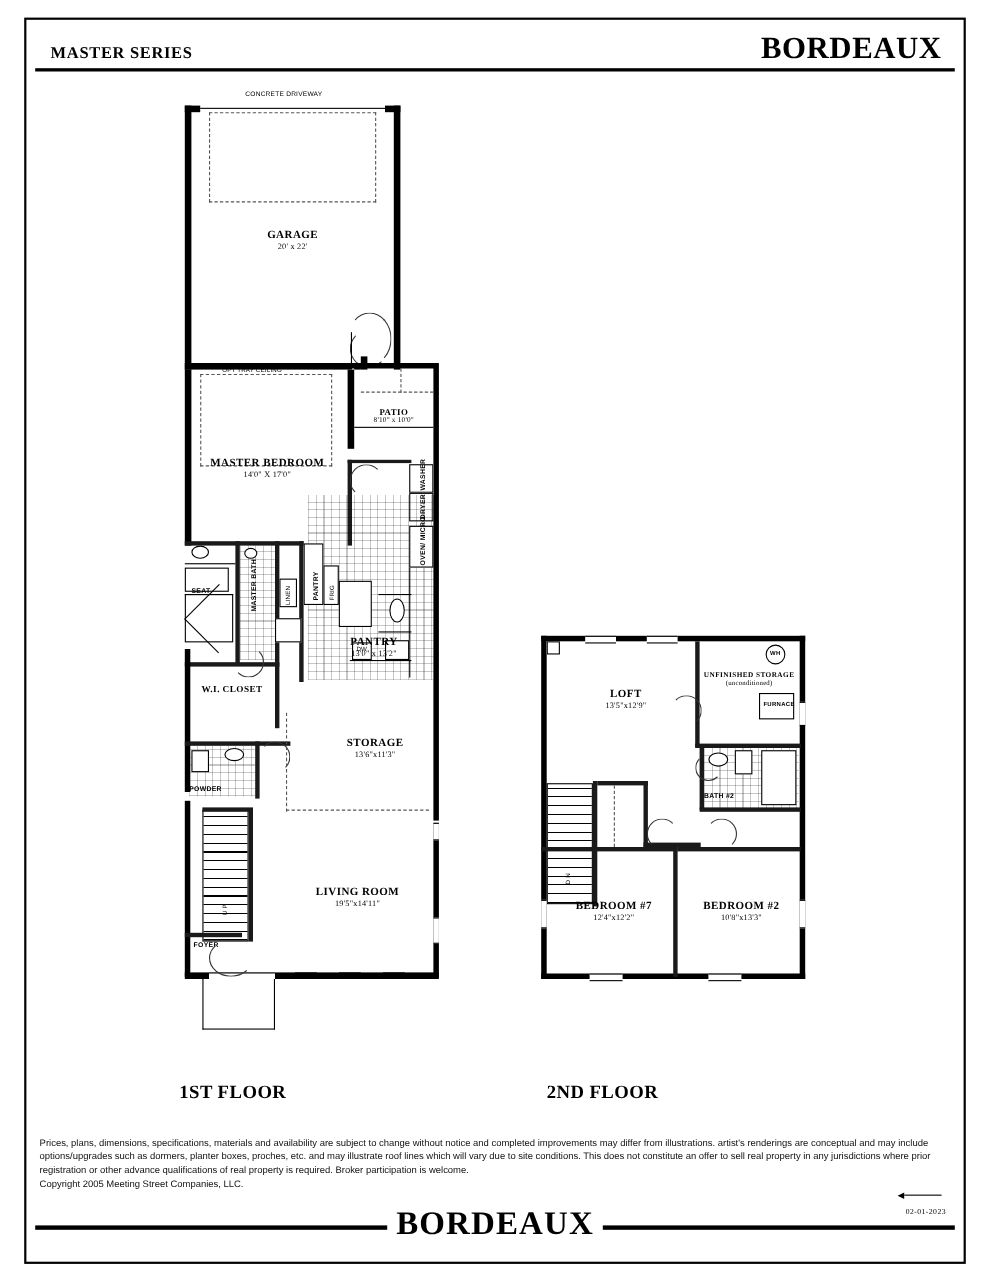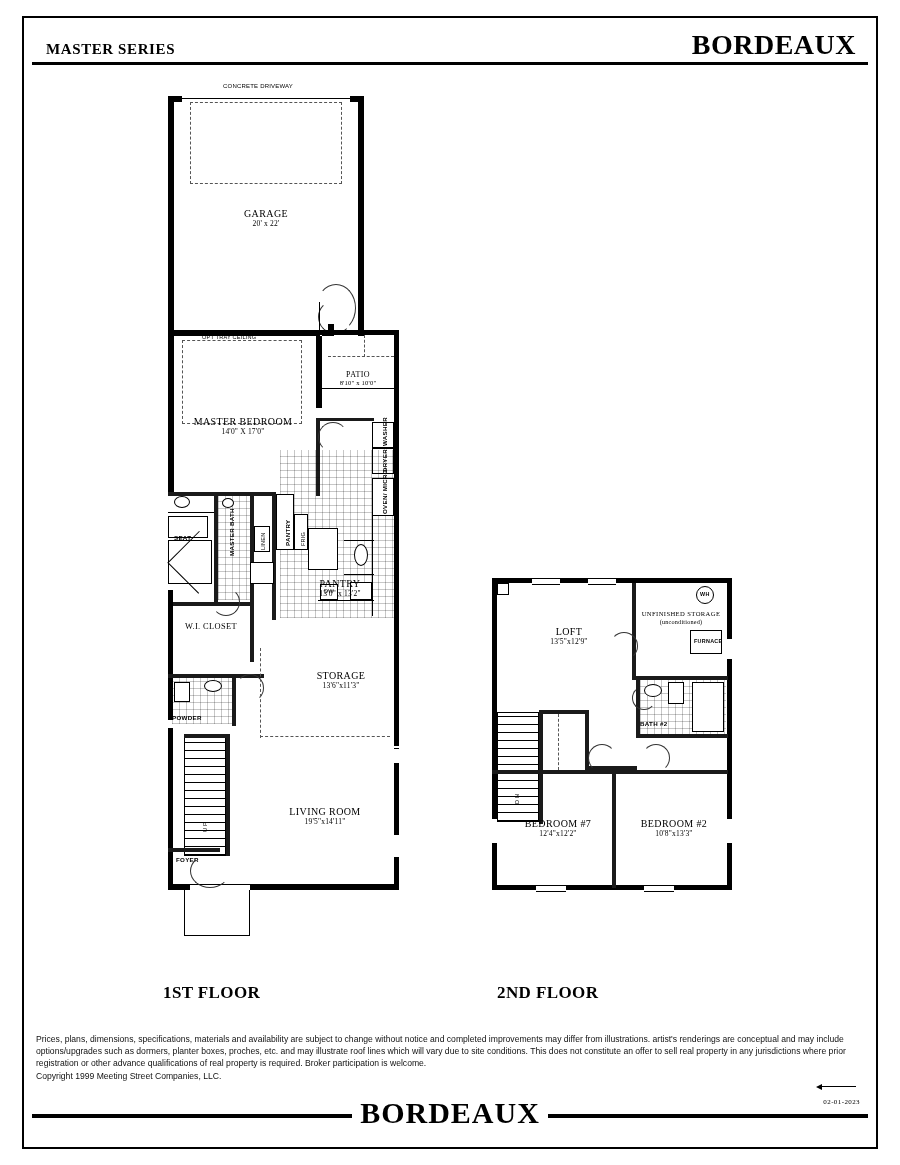--- a/index.html
+++ b/index.html
@@ -162,21 +162,21 @@
   }
   .room-label {
     position: absolute;
     text-align: center;
     font-family: "Liberation Serif", serif;
     line-height: 1.15;
   }
   .room-name {
     display: block;
     font-size: 10px;
-    font-weight: normal;
+    font-weight: bold;
     letter-spacing: 0.4px;
     white-space: nowrap;
   }
   .room-dims {
     display: block;
     font-size: 7.5px;
     letter-spacing: 0.2px;
     white-space: nowrap;
   }
   .tiny {
@@ -454,21 +454,21 @@
     <div class="wall" style="left:235px; top:60px; width:5px; height:20px; background:#fff; border-top:1px solid #000; border-bottom:1px solid #000;"></div>
     <div class="wall" style="left:235px; top:240px; width:5px; height:24px; background:#fff; border-top:1px solid #000; border-bottom:1px solid #000;"></div>
     <div class="wall" style="left:0; top:240px; width:5px; height:24px; background:#fff; border-top:1px solid #000; border-bottom:1px solid #000;"></div>
   </div>
 
   <div class="floor-label" id="label-floor1">1ST FLOOR</div>
   <div class="floor-label" id="label-floor2">2ND FLOOR</div>
 
   <div class="disclaimer">
     <div>Prices, plans, dimensions, specifications, materials and availability  are subject to change without notice and completed improvements may differ from illustrations.  artist's renderings are conceptual and may include options/upgrades  such as dormers, planter boxes, proches, etc.  and may illustrate roof lines which will vary due to site conditions.  This does not constitute an offer to sell real property in any jurisdictions where prior registration or other advance qualifications of real property is required.  Broker participation is welcome.</div>
-    <div>Copyright 1999 Meeting Street Companies, LLC.</div>
+    <div>Copyright 2005 Meeting Street Companies, LLC.</div>
   </div>
 
   <div class="revision-arrow"></div>
   <div class="revision-date">02-01-2023</div>
 
   <div class="footer-band">
     <div class="footer-rule-left"></div>
     <div class="footer-rule-right"></div>
     <div class="brand-bottom">BORDEAUX</div>
   </div>

